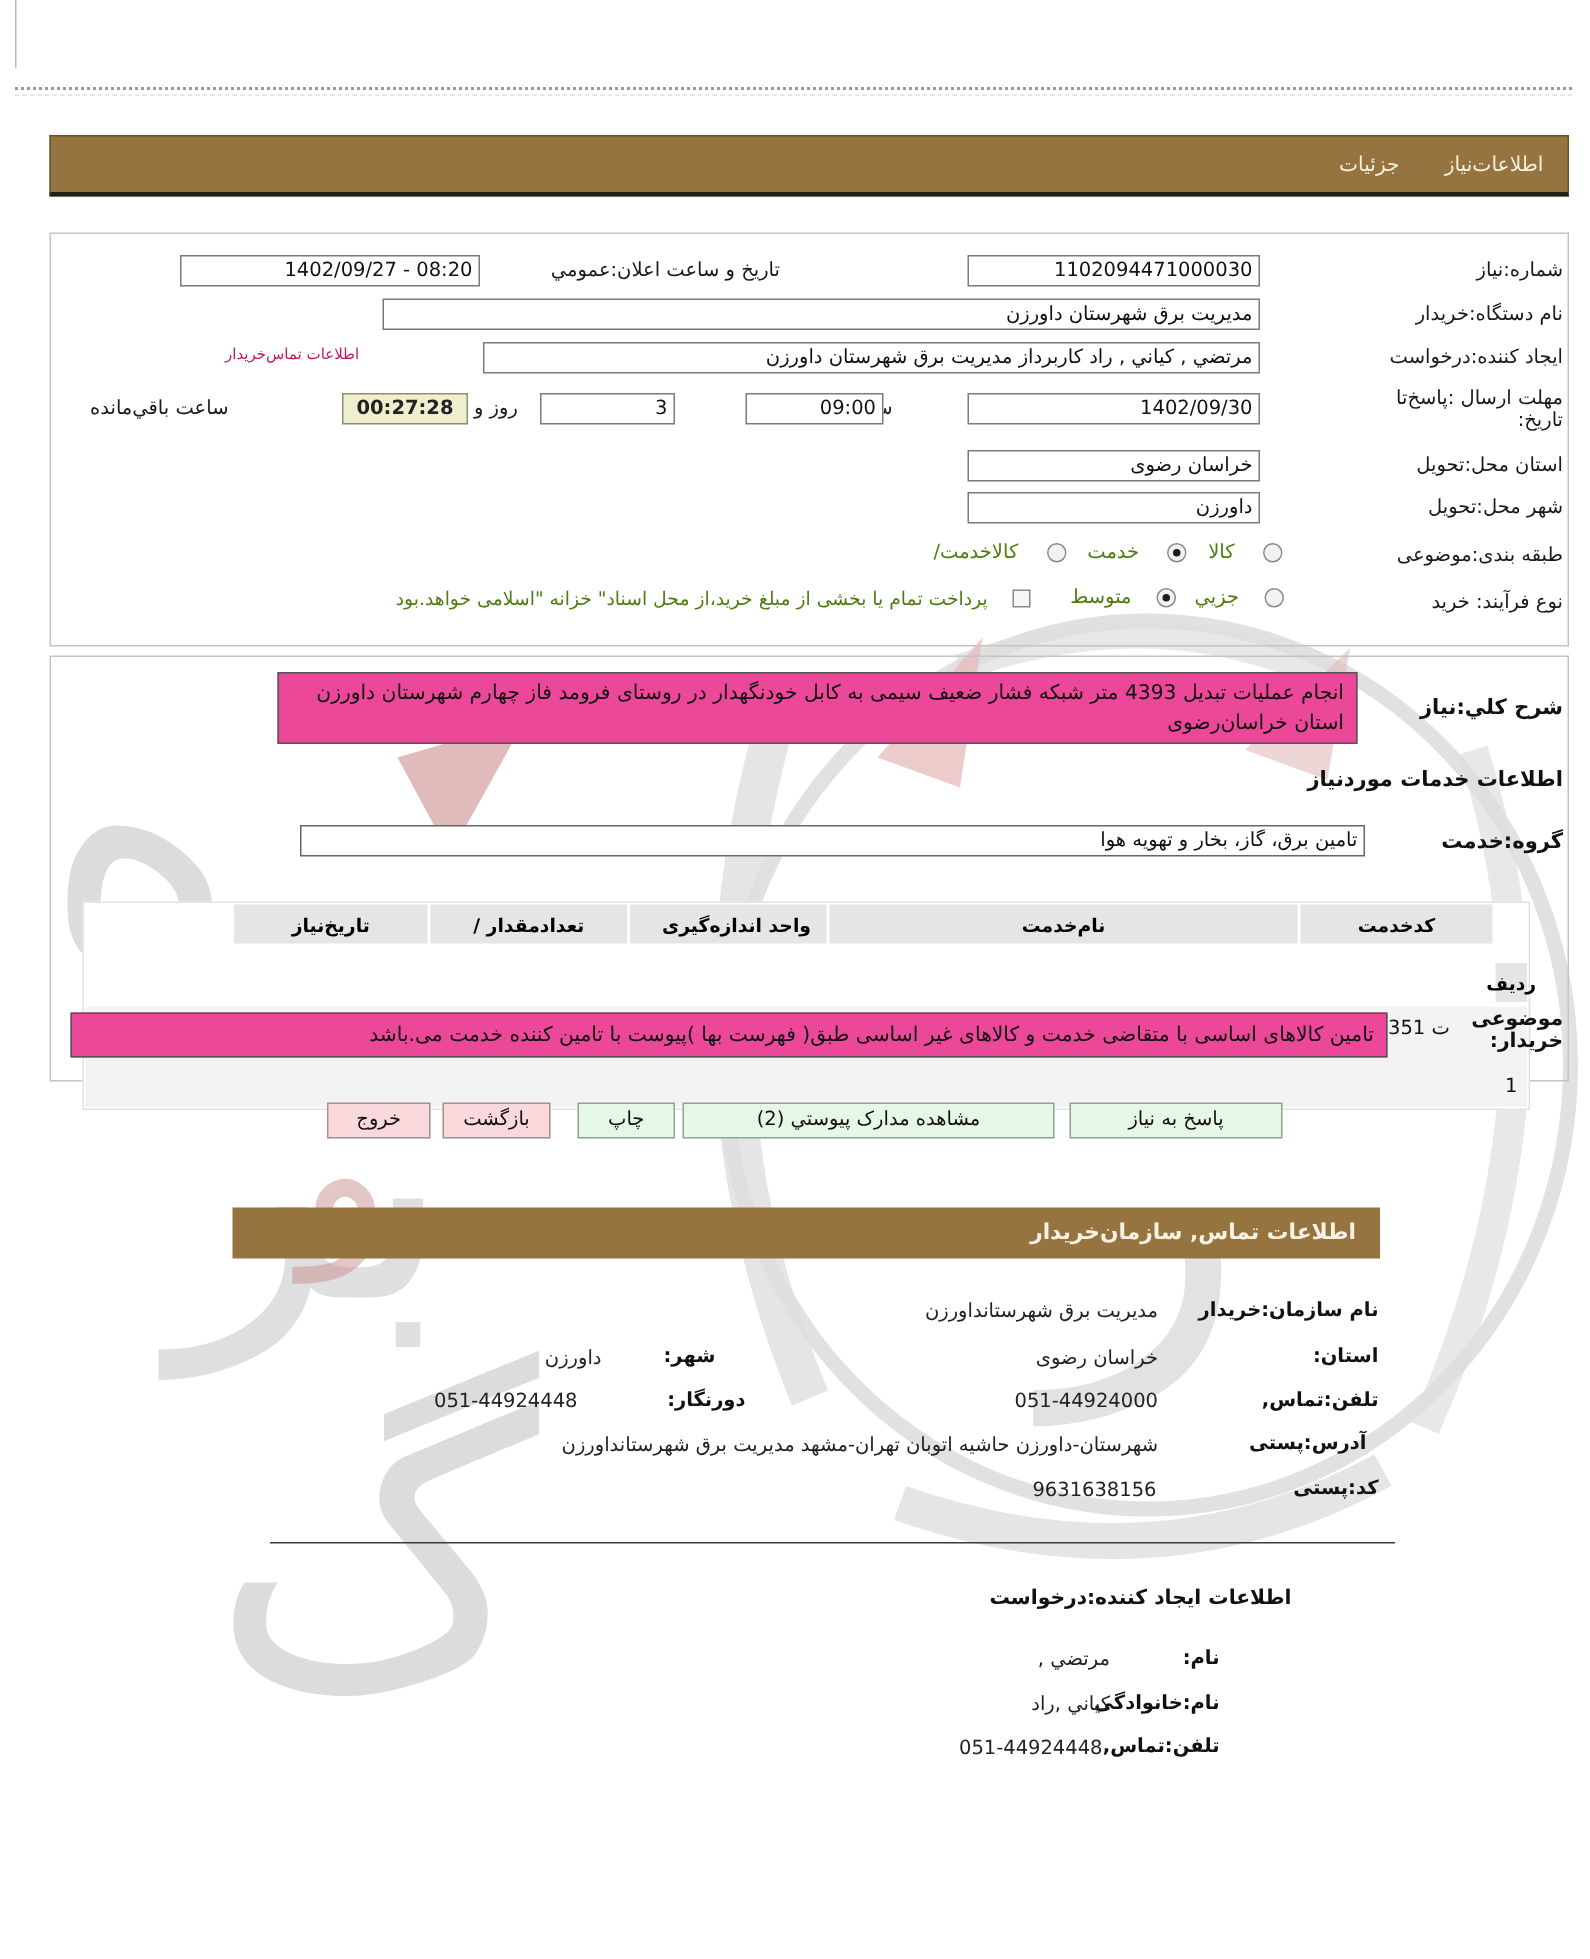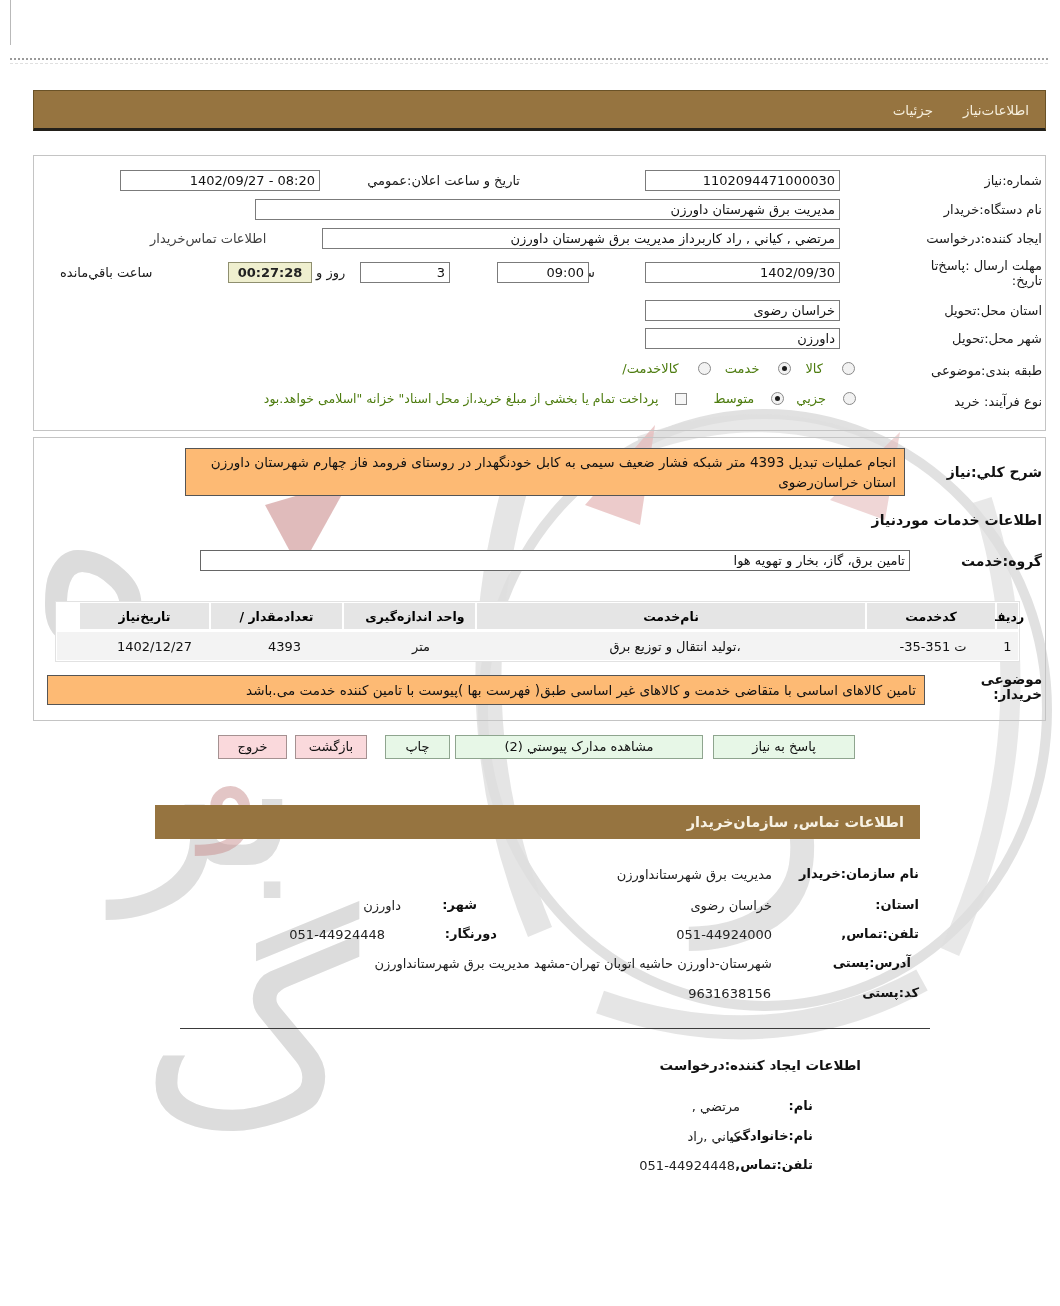--- a/index.html
+++ b/index.html
@@ -24,44 +24,44 @@
             display:flex; flex-direction:row-reverse; align-items:center; gap:30px; padding:0 16px; }
   .tab { color:#f6efdd; font-size:13.5px; cursor:default; }
 
   
   .panel { border:1px solid #c4c4c4; background:transparent; }
   .panel1 { left:33px; top:155px; width:1013px; height:276px; }
   .panel2 { left:33px; top:437px; width:1013px; height:284px; }
 
   .ibox { position:absolute; border:1px solid #7b7b7b; background:#fff; height:21px;
           font-family:"DejaVu Sans",sans-serif; font-size:13px; color:#111; padding:0 4px; }
-  .ta { position:absolute; border:1px solid #555; background:#fdba74; font-size:13.5px; color:#111;
+  .ta { position:absolute; border:1px solid #555; background:#ec4899; font-size:13.5px; color:#111;
         padding:4px 8px; line-height:1.45; }
 
-  .link { color:#404040; font-size:13px; text-decoration:none; cursor:pointer; }
+  .link { color:#be185d; font-size:10px; text-decoration:none; cursor:pointer; }
 
   .timer { position:absolute; width:84px; height:21px; background:#efefcf; border:1px solid #8f8f6f;
            font-size:13px; font-weight:600; text-align:center; line-height:19px; color:#222; }
 
   .radio { width:13px; height:13px; border-radius:50%; border:1px solid #8a8a8a; background:#f2f2f2;
            display:inline-block; position:relative; flex:0 0 auto; }
   .radio.on::after { content:""; position:absolute; inset:3px; border-radius:50%; background:#1c1c1c; }
   .checkbox { width:12px; height:12px; border:1px solid #8a8a8a; background:#f6f6f6; display:inline-block; flex:0 0 auto; }
   .optrow { display:flex; direction:rtl; align-items:center; }
   .optrow .olbl { font-size:13px; color:#4d7c0f; margin-right:5px; white-space:nowrap; }
 
   
   .tblwrap { left:55px; top:601px; width:965px; border:1px solid #e2e2e2; background:#fff; padding:1px; }
   .trow { display:flex; direction:rtl; }
   .th { background:#e5e5e5; color:#000; font-weight:bold; font-size:12.5px; height:26px;
         display:flex; align-items:center; justify-content:center; margin-left:2px; }
   .th:last-child { margin-left:0; }
   .td { font-size:13px; color:#111; height:28px; display:flex; align-items:center; justify-content:center; }
   .datarow { background:#f3f3f3; margin-top:3px; }
-  .c0{width:21px;} .c1{width:128px;} .c2{width:388px;} .c3{width:131px;padding-left:11px;} .c4{width:131px;} .c5{width:129px;}
+  .c0{width:21px;margin-top:39px;} .c1{width:128px;} .c2{width:312px;} .c3{width:131px;padding-left:11px;} .c4{width:131px;} .c5{width:129px;}
 
   
   .btn { position:absolute; height:24px; font-size:13px; color:#111; text-align:center;
          line-height:22px; cursor:pointer; }
   .btn.green { background:#e7f7e7; border:1px solid #8fa58f; }
   .btn.pink  { background:#fad9dc; border:1px solid #a59191; }
 
   
   .bar2 { left:155px; top:805px; width:765px; height:34px; background:#967440;
           color:#f8f2e4; font-weight:bold; font-size:14.5px; line-height:34px;

